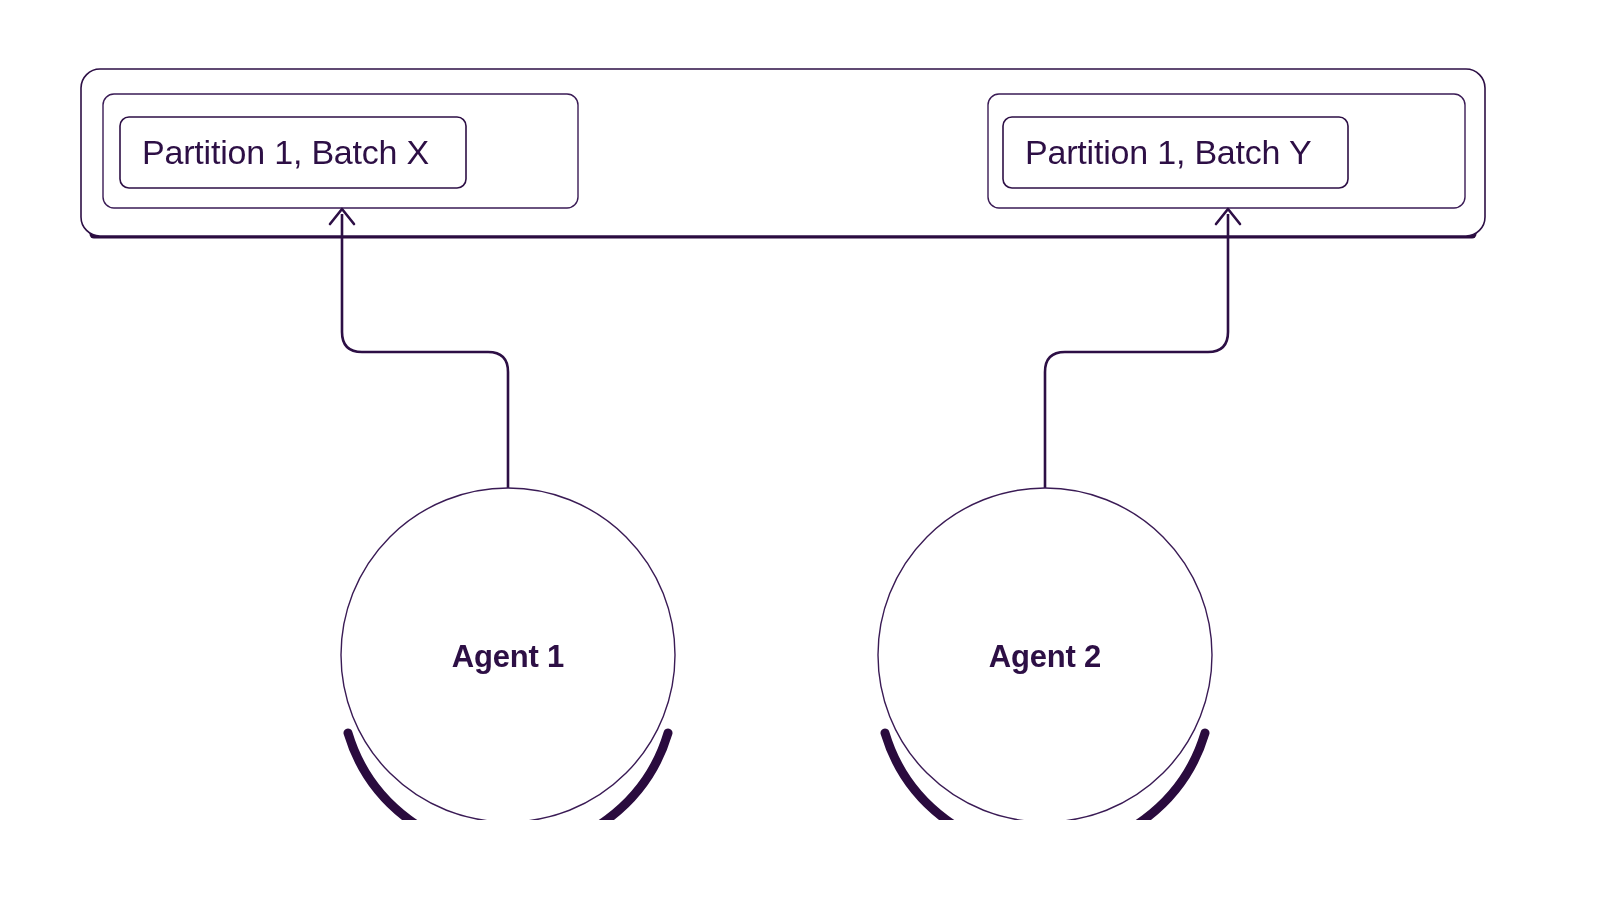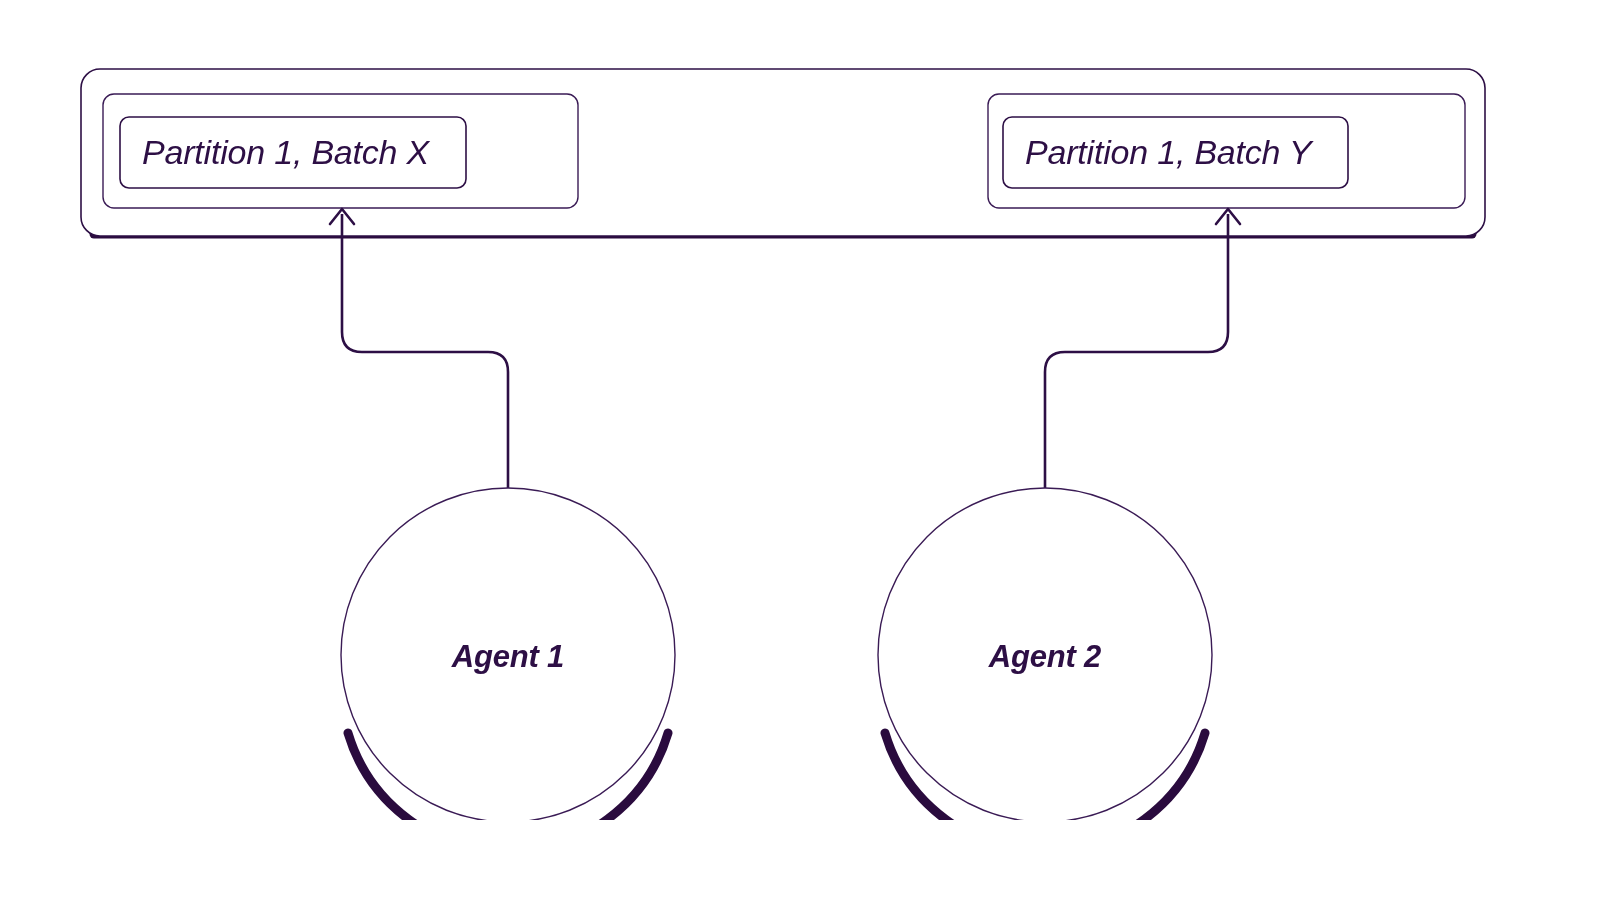--- a/index.html
+++ b/index.html
@@ -10,21 +10,20 @@
   }
   body {
     font-family: "Liberation Sans", sans-serif;
   }
   #stage {
     position: relative;
     width: 1600px;
     height: 820px;
     background: #ffffff;
     overflow: hidden;
-    font-style: italic;
   }
   #diagram-svg {
     position: absolute;
     left: 0;
     top: 0;
     width: 1600px;
     height: 924px;
     display: block;
   }
   .box-label {

